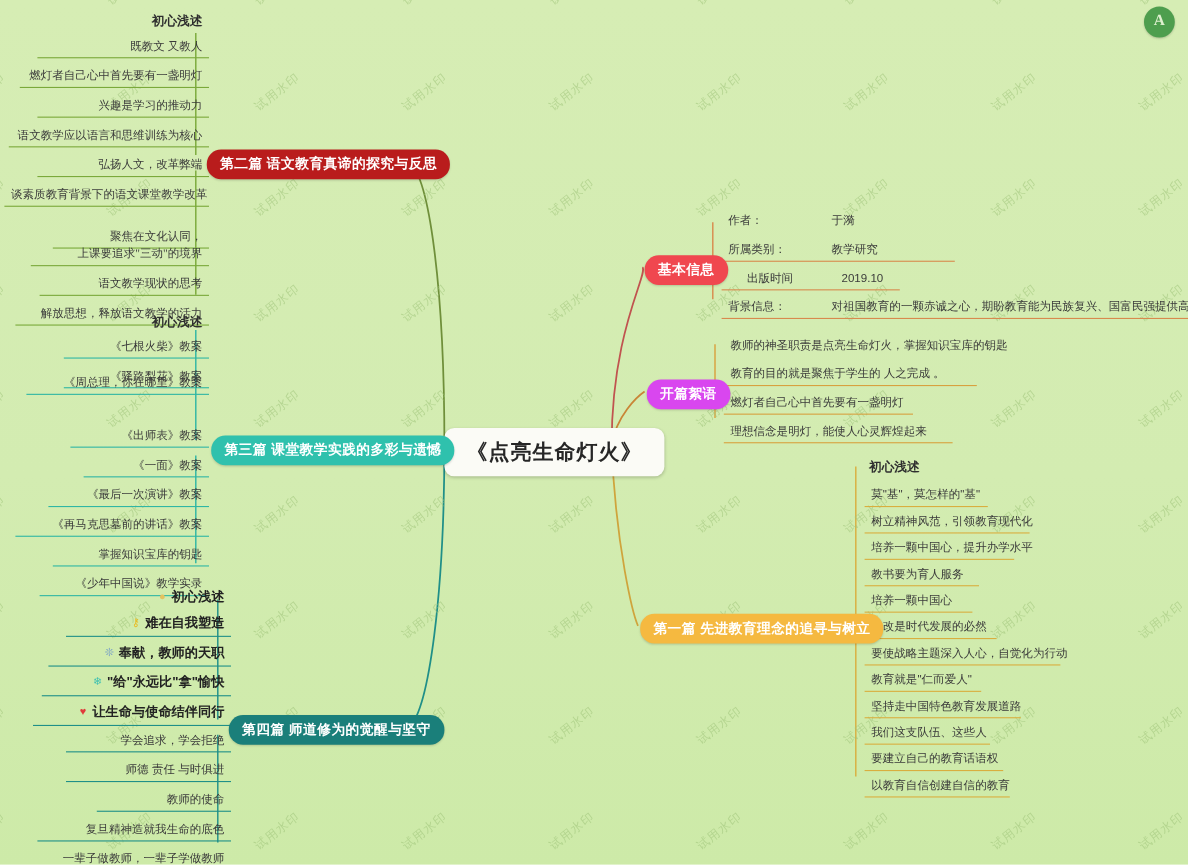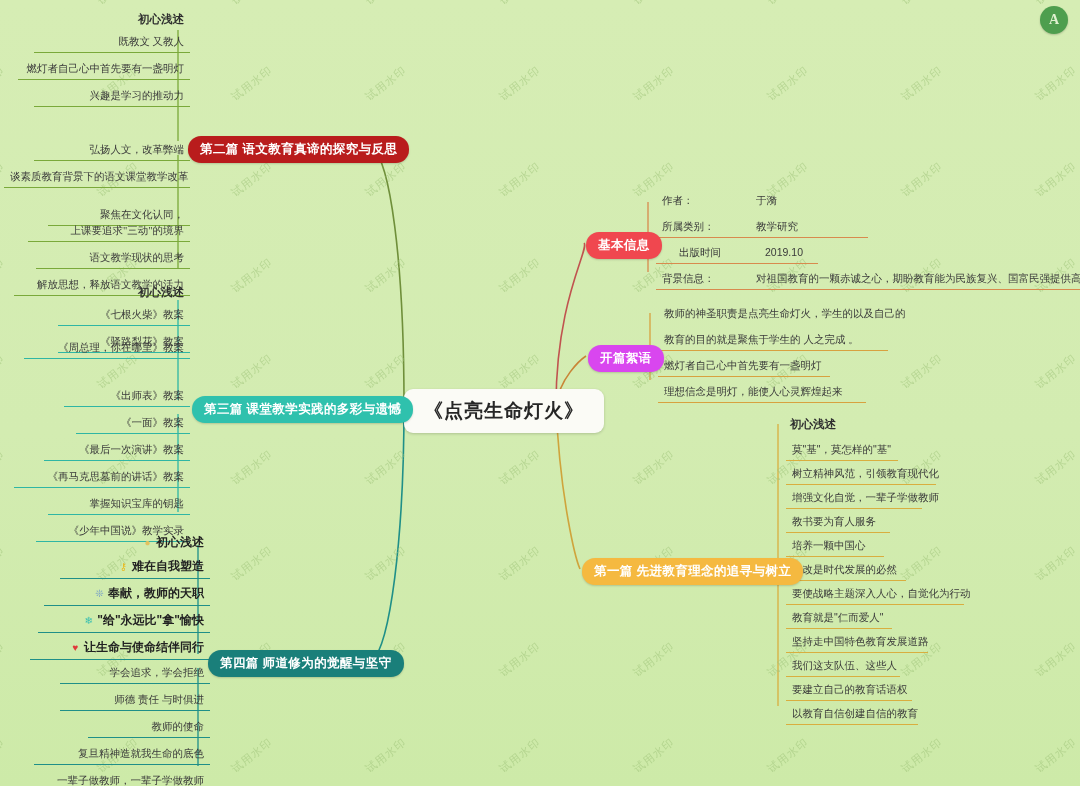--- a/index.html
+++ b/index.html
@@ -198,20 +198,21 @@
 
   <div class="node branch b-orange" style="left:588px;top:345px;">开篇絮语</div>
 
   <div class="node branch b-amber" style="left:582px;top:558px;">第一篇 先进教育理念的追寻与树立</div>
 
   <div class="leaf plain right-al lead" style="left:90px;top:10px;width:88px;">初心浅述</div>
 
   <div class="leaf u-green right-al" style="left:34px;top:33px;width:144px;">既教文 又教人</div>
   <div class="leaf u-green right-al" style="left:18px;top:60px;width:160px;">燃灯者自己心中首先要有一盏明灯</div>
   <div class="leaf u-green right-al" style="left:34px;top:87px;width:144px;">兴趣是学习的推动力</div>
+  <div class="leaf u-green right-al" style="left:8px;top:114px;width:170px;">语文教学应以语言和思维训练为核心</div>
   <div class="leaf u-green right-al" style="left:34px;top:141px;width:144px;">弘扬人文，改革弊端</div>
   <div class="leaf u-green right-al" style="left:4px;top:168px;width:174px;">谈素质教育背景下的语文课堂教学改革</div>
   <div class="leaf u-green right-al" style="left:48px;top:206px;width:130px;">聚焦在文化认同，</div>
   <div class="leaf u-green right-al" style="left:28px;top:222px;width:150px;">上课要追求"三动"的境界</div>
   <div class="leaf u-green right-al" style="left:36px;top:249px;width:142px;">语文教学现状的思考</div>
   <div class="leaf u-green right-al" style="left:14px;top:276px;width:164px;">解放思想，释放语文教学的活力</div>
 
   <div class="leaf plain right-al lead" style="left:90px;top:283px;width:88px;">初心浅述</div>
 
   <div class="leaf u-teal right-al" style="left:58px;top:306px;width:120px;">《七根火柴》教案</div>
@@ -253,30 +254,30 @@
   <div class="leaf u-red" style="left:656px;top:218px;width:200px;">
     <span class="kv"><span class="k">所属类别：</span><span class="v">教学研究</span></span>
   </div>
   <div class="leaf u-red" style="left:656px;top:244px;width:150px;text-align:center;">
     <span class="kv"><span class="k">出版时间</span><span class="v">2019.10</span></span>
   </div>
   <div class="leaf u-red" style="left:656px;top:270px;width:416px;">
     <span class="kv"><span class="k">背景信息：</span><span class="v">对祖国教育的一颗赤诚之心，期盼教育能为民族复兴、国富民强提供高素质的人力资源。</span></span>
   </div>
 
-  <div class="leaf plain" style="left:658px;top:305px;">教师的神圣职责是点亮生命灯火，学生的以及自己的</div>
+  <div class="leaf plain" style="left:658px;top:305px;">教师的神圣职责是点亮生命灯火，掌握知识宝库的钥匙</div>
   <div class="leaf u-orange" style="left:658px;top:331px;width:218px;">教育的目的就是聚焦于学生的 人之完成 。</div>
   <div class="leaf u-orange" style="left:658px;top:357px;width:160px;">燃灯者自己心中首先要有一盏明灯</div>
   <div class="leaf u-orange" style="left:658px;top:383px;width:196px;">理想信念是明灯，能使人心灵辉煌起来</div>
 
   <div class="leaf plain lead" style="left:784px;top:415px;">初心浅述</div>
 
   <div class="leaf u-amber" style="left:786px;top:441px;width:100px;">莫"基"，莫怎样的"基"</div>
   <div class="leaf u-amber" style="left:786px;top:465px;width:138px;">树立精神风范，引领教育现代化</div>
-  <div class="leaf u-amber" style="left:786px;top:489px;width:124px;">增强文化自觉，一辈子学做教师</div>
+  <div class="leaf u-amber" style="left:786px;top:489px;width:124px;">培养一颗中国心，提升办学水平</div>
   <div class="leaf u-amber" style="left:786px;top:513px;width:92px;">教书要为育人服务</div>
   <div class="leaf u-amber" style="left:786px;top:537px;width:86px;">培养一颗中国心</div>
   <div class="leaf u-amber" style="left:786px;top:561px;width:108px;">教改是时代发展的必然</div>
   <div class="leaf u-amber" style="left:786px;top:585px;width:166px;">要使战略主题深入人心，自觉化为行动</div>
   <div class="leaf u-amber" style="left:786px;top:609px;width:94px;">教育就是"仁而爱人"</div>
   <div class="leaf u-amber" style="left:786px;top:633px;width:130px;">坚持走中国特色教育发展道路</div>
   <div class="leaf u-amber" style="left:786px;top:657px;width:102px;">我们这支队伍、这些人</div>
   <div class="leaf u-amber" style="left:786px;top:681px;width:114px;">要建立自己的教育话语权</div>
   <div class="leaf u-amber" style="left:786px;top:705px;width:120px;">以教育自信创建自信的教育</div>
 

